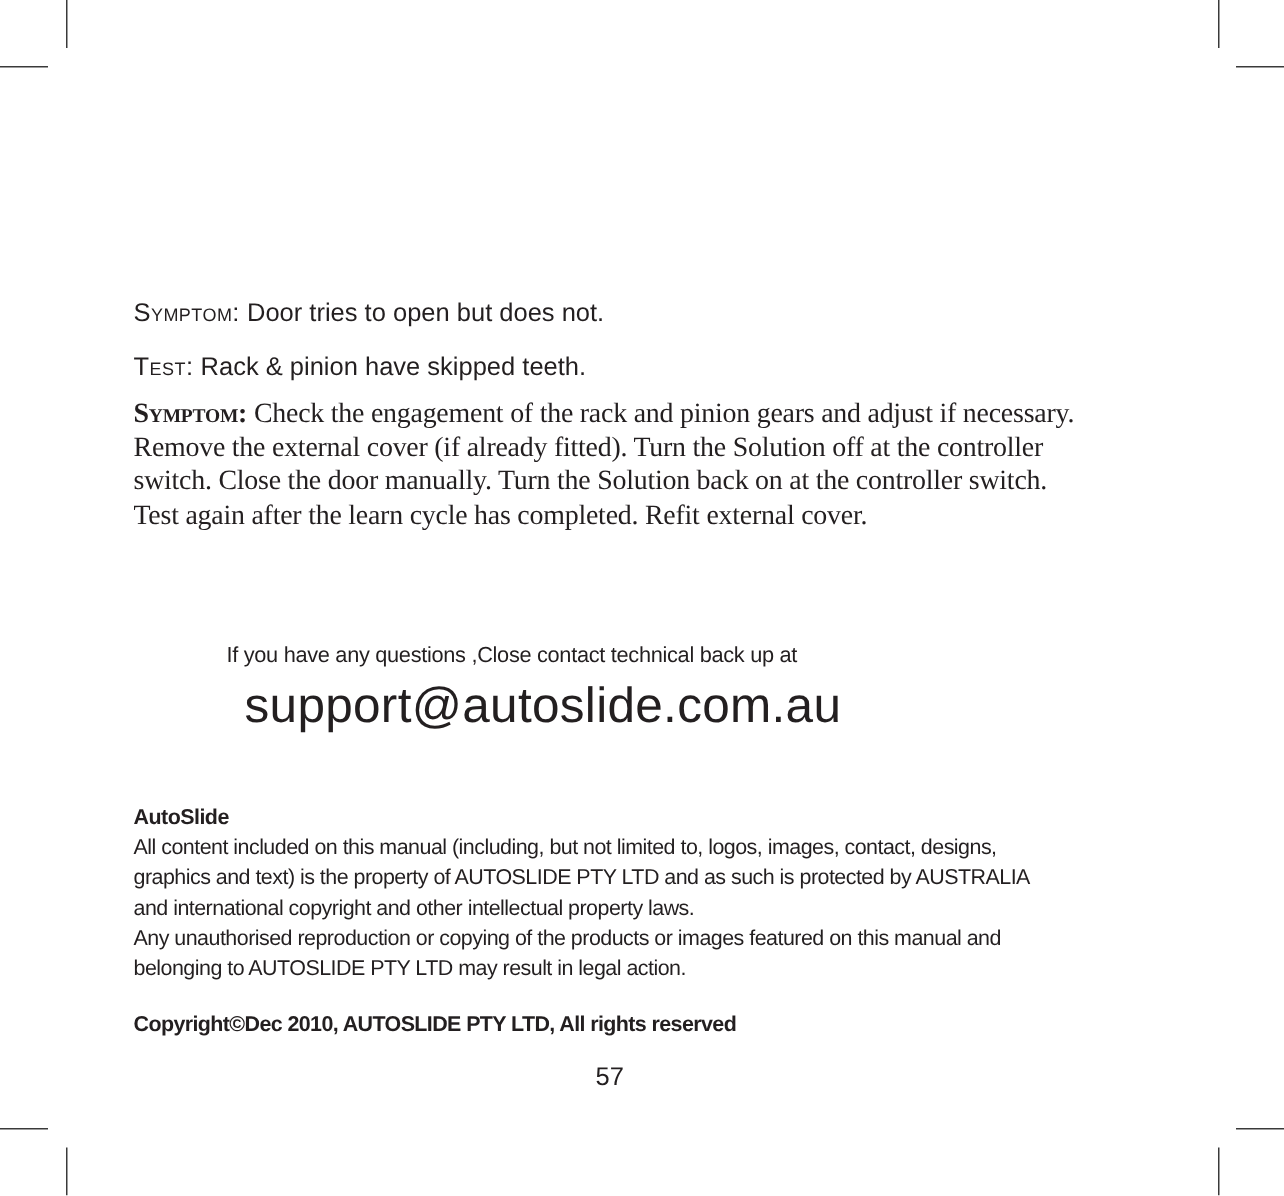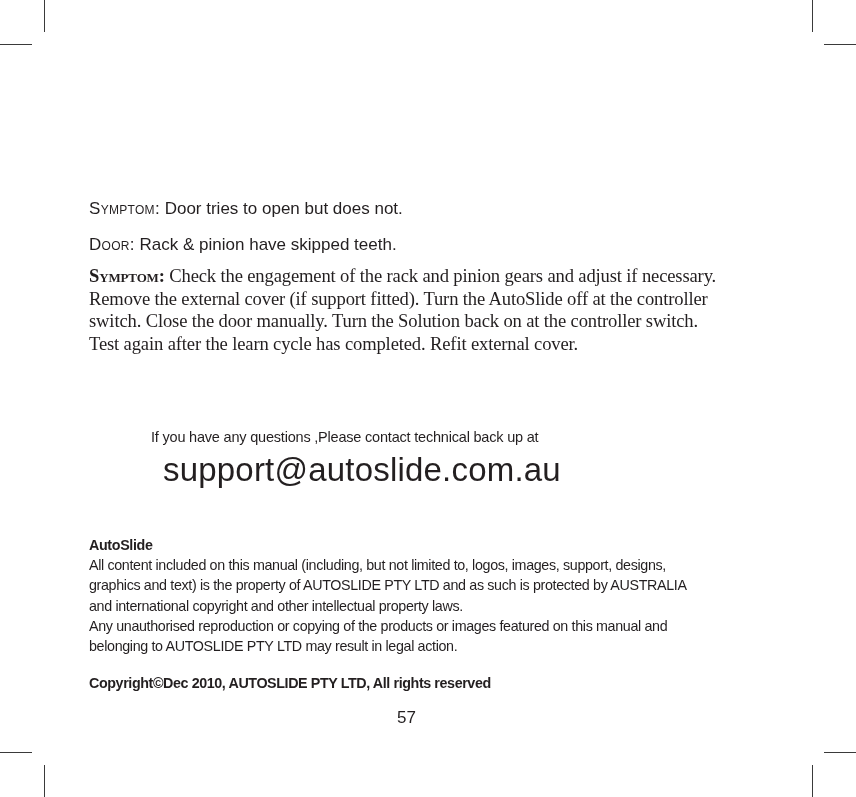--- a/index.html
+++ b/index.html
@@ -40,37 +40,37 @@
 <div class="crop v" style="left:44px; top:765px;"></div>
 <div class="crop h" style="left:824px; top:752px;"></div>
 <div class="crop v" style="left:812px; top:765px;"></div>
 
 <div class="line symptom sans">
   <span class="lbl">Symptom:</span>
   <span>Door tries to open but does not.</span>
 </div>
 
 <div class="line cause sans">
-  <span class="lbl">Door:</span>
+  <span class="lbl">Test:</span>
   <span>Rack &amp; pinion have skipped teeth.</span>
 </div>
 
 <div class="solution serif">
   <p><span class="lbl2">Symptom:</span> <span>Check the engagement of the rack and pinion gears and adjust if necessary.</span></p>
-  <p>Remove the external cover (if support fitted). Turn the AutoSlide off at the controller</p>
+  <p>Remove the external cover (if already fitted). Turn the Solution off at the controller</p>
   <p>switch.  Close the door manually.  Turn the Solution back on at the controller switch.</p>
   <p>Test again after the learn cycle has completed.  Refit external cover.</p>
 </div>
 
-<div class="contact sans">If you have any questions ,Please contact technical back up at</div>
+<div class="contact sans">If you have any questions ,Close contact technical back up at</div>
 <div class="email sans">support@autoslide.com.au</div>
 
 <div class="copy-block sans">
   <p class="copy-title">AutoSlide</p>
-  <p>All content included on this manual (including, but not limited to, logos, images, support, designs,</p>
+  <p>All content included on this manual (including, but not limited to, logos, images, contact, designs,</p>
   <p>graphics and text) is the property of AUTOSLIDE PTY LTD and as such is protected by AUSTRALIA</p>
   <p>and international copyright and other intellectual property laws.</p>
   <p>Any unauthorised reproduction or copying of the products or images featured on this manual and</p>
   <p>belonging to AUTOSLIDE PTY LTD may result in legal action.</p>
 </div>
 
 <div class="copy-notice sans">Copyright©Dec 2010, AUTOSLIDE PTY LTD, All rights reserved</div>
 
 <div class="page-num sans">57</div>
 

